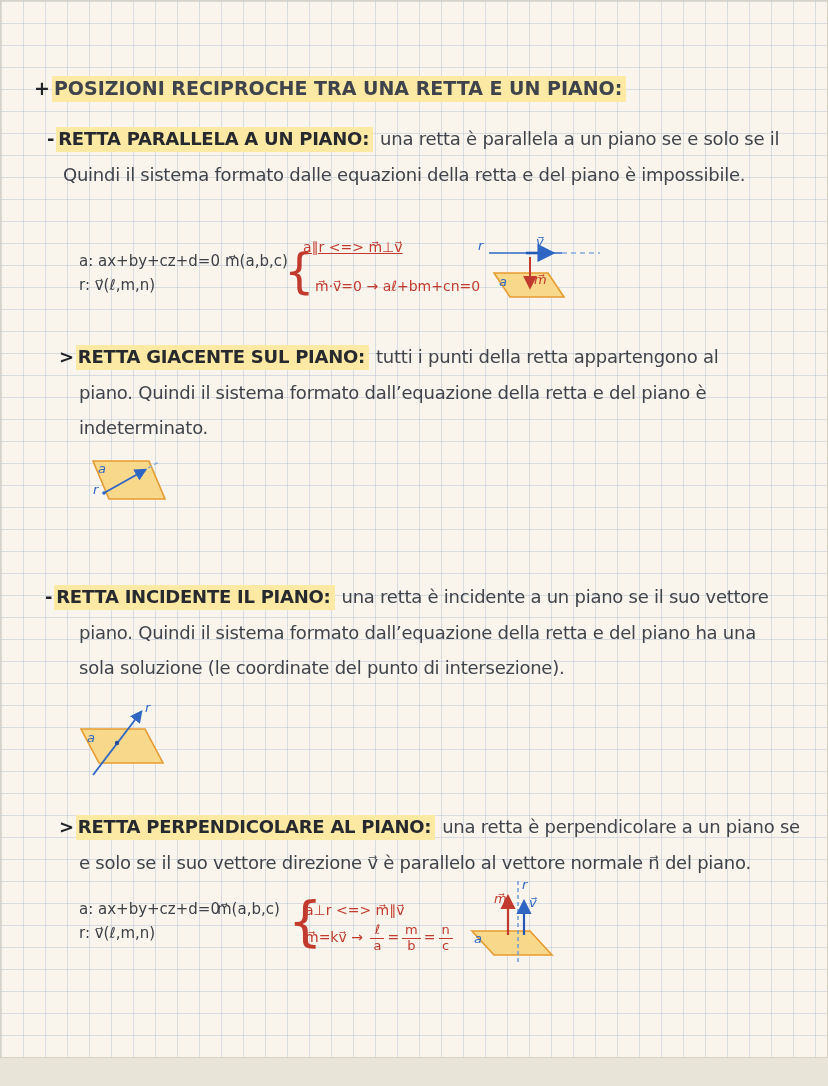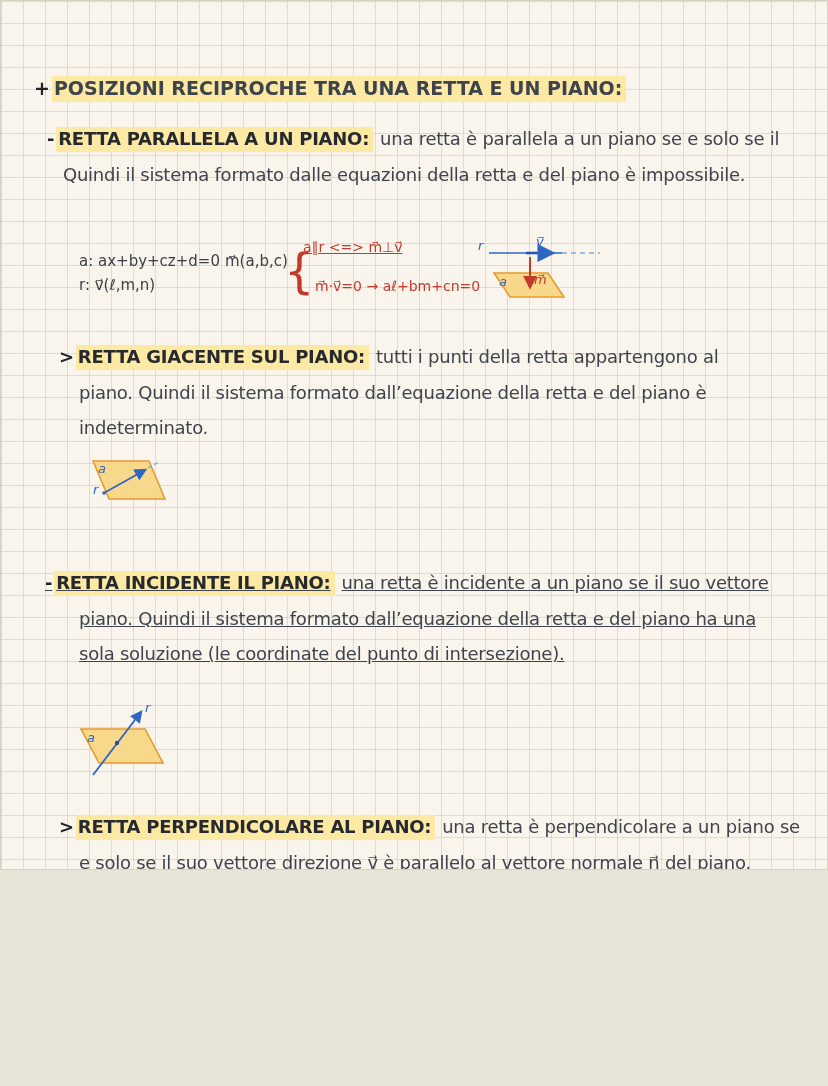--- a/index.html
+++ b/index.html
@@ -1,18 +1,18 @@
 <!DOCTYPE html>
 <html><head>
 <meta charset="utf-8">
 <style>
   html,body { margin:0; padding:0; background:#e9e4d8; }
   .page {
     position:relative;
-    width:828px; height:870px;
+    width:828px; height:1058px;
     margin:0 auto;
     background-color:#f9f5ec;
     background-image:
       linear-gradient(to right, rgba(163,180,208,0.38) 1px, transparent 1px),
       linear-gradient(to bottom, rgba(163,180,208,0.38) 1px, transparent 1px);
     background-size:22px 22px;
     border:1px solid #d8d2c2;
     box-sizing:border-box;
     overflow:hidden;
     font-family:"DejaVu Sans","Liberation Sans",sans-serif;
@@ -97,21 +97,21 @@
       </marker>
     </defs>
     <polygon points="20,12 76,12 92,50 36,50" fill="#f8d88a" stroke="#e69b30" stroke-width="1.6"></polygon>
     <text x="25" y="24" class="svgt blue">a</text>
     <circle cx="31" cy="44" r="1.8" fill="#2f66c4"></circle>
     <line x1="31" y1="44" x2="72" y2="21" stroke="#2f66c4" stroke-width="1.8" marker-end="url(#d2b)"></line>
     <line x1="75" y1="19" x2="86" y2="13" stroke="#84a9dd" stroke-width="1.4" stroke-dasharray="4 3"></line>
     <text x="20" y="45" class="svgt blue">r</text>
   </svg>
 
-  <div class="para" style="left:78px; top:564px; width:730px;text-decoration:underline;">
+  <div class="para" style="left:78px; top:578px; width:730px;">
     <div class="line" style="margin-left:-34px;">
       <span class="bullet">-</span><span class="hl heading">RETTA INCIDENTE IL PIANO:</span><span class="run">una retta è incidente a un piano se il suo vettore</span>
     </div>
     <div class="line">piano. Quindi il sistema formato dall’equazione della retta e del piano ha una</div>
     <div class="line">sola soluzione (le coordinate del punto di intersezione).</div>
   </div>
 
   <svg class="diag" style="left:58px; top:698px;" width="120" height="82" viewBox="0 0 120 82">
     <defs>
       <marker id="d3b" viewBox="0 0 10 10" refX="8" refY="5" markerWidth="7" markerHeight="7" orient="auto">

